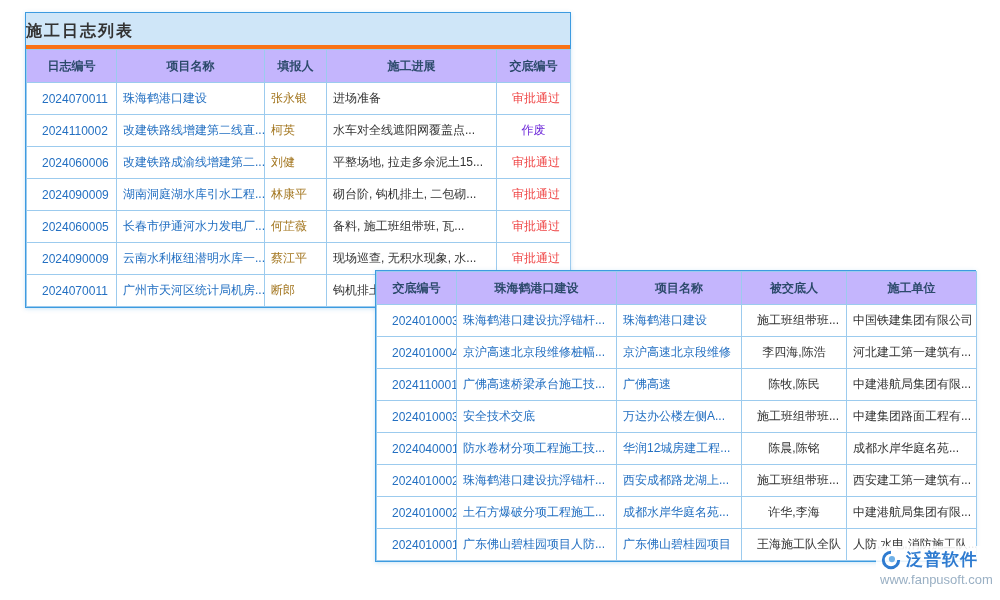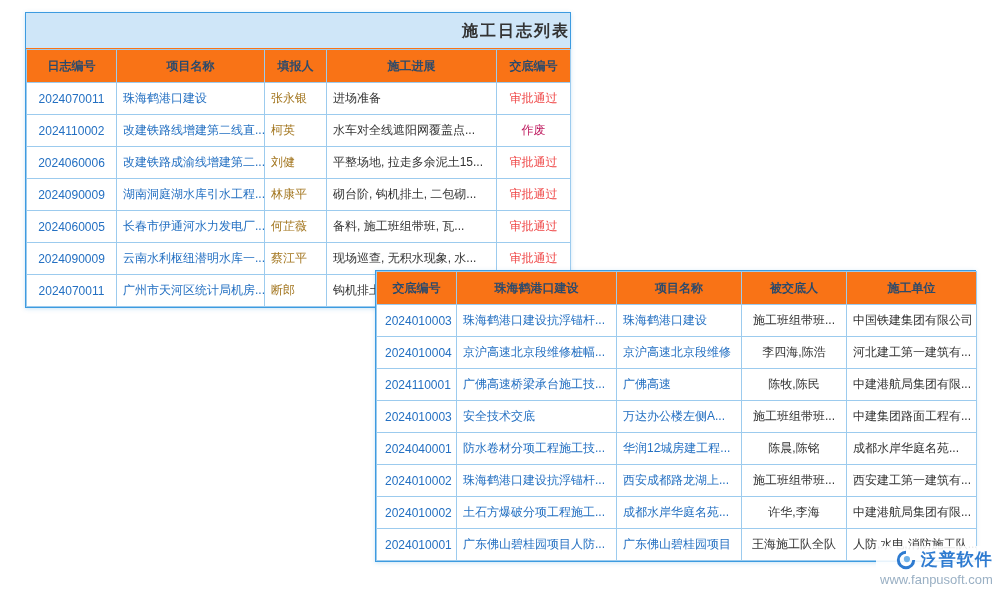--- a/index.html
+++ b/index.html
@@ -13,61 +13,61 @@
   .panel {
     position:absolute;
     background:#ffffff;
     border:1px solid #3d9be0;
     box-shadow:0 1px 4px rgba(61,155,224,.25);
   }
   .log-panel { left:25px; top:12px; width:546px; z-index:1; }
   .disclosure-panel { left:375px; top:270px; width:601px; z-index:2; }
   .panel-title {
     height:36px; line-height:36px;
-    text-align:right;
+    text-align:left;
     font-size:16px; font-weight:bold; color:#333333;
     background:#cfe6f8;
-    border-bottom:1px solid #f97316;
+    border-bottom:4px solid #f97316;
     letter-spacing:2px;
   }
   table { width:100%; border-collapse:collapse; table-layout:fixed; }
   th {
-    background:#f97316;
+    background:#c4b5fd;
     color:#2c4a6b;
     font-weight:bold;
     font-size:12px;
     height:33px;
     border:1px solid #9ccbee;
     padding:0 4px;
     white-space:nowrap; overflow:hidden;
   }
   td {
     font-size:12px;
     color:#333333;
     height:32px;
     border:1px solid #9ccbee;
     padding:0 6px;
     white-space:nowrap;
     overflow:hidden;
     background:#ffffff;
   }
-  td.center { text-align:center; padding:0 8px; }
+  td.center { text-align:center; padding:0 15px; }
   td.link { color:#2470c2; cursor:pointer; }
   td.reporter { color:#a3761f; }
   td.approved { color:#ef4444; }
-  td.voided { color:#be185d; }
+  td.voided { color:#6d28d9; }
   .watermark {
     position:absolute;
     left:876px; top:546px;
     z-index:5;
     background:rgba(255,255,255,.88);
     padding:2px 4px;
     text-align:center;
   }
-  .wm-top { display:flex; align-items:center; justify-content:flex-end; gap:4px; }
+  .wm-top { display:flex; align-items:center; justify-content:flex-start; gap:4px; }
   .wm-logo { width:22px; height:22px; display:inline-block; }
   .wm-brand {
     font-size:17px; font-weight:bold; color:#2e7bd0; letter-spacing:1px;
   }
   .wm-url { font-size:13px; color:#9ab0c4; margin-top:1px; }
 </style>
 </head>
 <body>
 
 <section class="panel log-panel">

